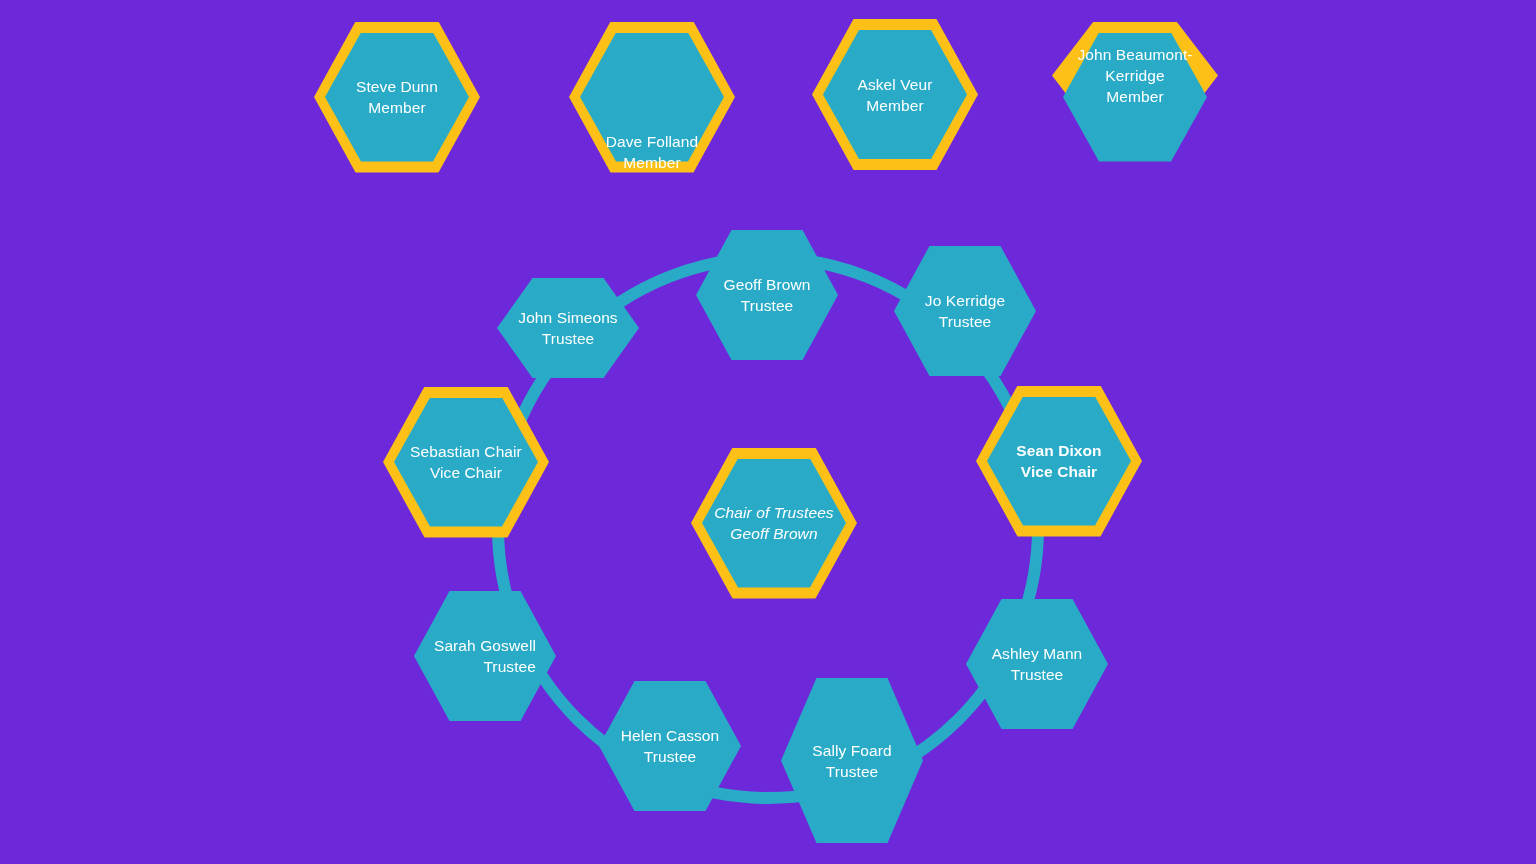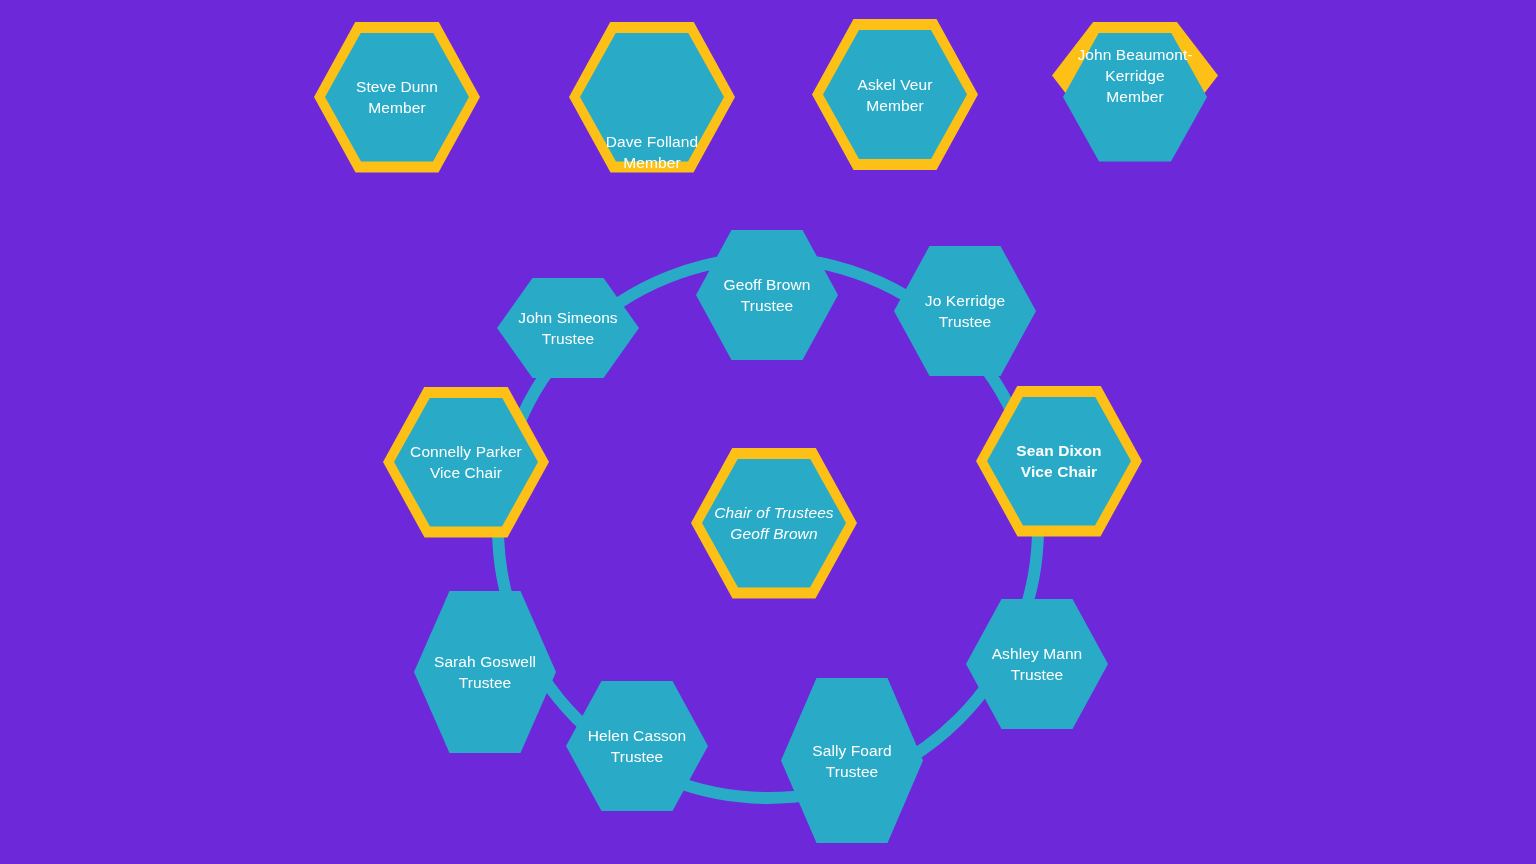--- a/index.html
+++ b/index.html
@@ -121,34 +121,34 @@
     <div class="hex plain" style="width: 142px; height: 130px; left: 966px; top: 599px; text-align: center;">
       <div class="shell"></div>
       <div class="label">Ashley Mann
 Trustee</div>
     </div>
     <div class="hex plain" style="width: 142px; height: 165px; left: 781px; top: 678px;">
       <div class="shell"></div>
       <div class="label">Sally Foard
 Trustee</div>
     </div>
-    <div class="hex plain" style="width: 142px; height: 130px; left: 566px; top: 681px;">
+    <div class="hex plain" style="width: 142px; height: 130px; left: 599px; top: 681px;">
       <div class="shell"></div>
       <div class="label">Helen Casson
 Trustee</div>
     </div>
-    <div class="hex plain" style="width: 142px; height: 162px; left: 414px; top: 591px;">
+    <div class="hex plain" style="width: 142px; height: 130px; left: 414px; top: 591px; text-align: right;">
       <div class="shell"></div>
       <div class="label">Sarah Goswell
 Trustee</div>
     </div>
     <div class="hex outlined" style="width: 166px; height: 151px; left: 383px; top: 386.5px;">
       <div class="shell"></div>
       <div class="core" style="left: 11px; top: 11px; width: 144px; height: 129px;"></div>
-      <div class="label">Connelly Parker
+      <div class="label">Sebastian Chair
 Vice Chair</div>
     </div>
     <div class="hex plain" style="width: 142px; height: 100px; left: 497px; top: 246px; margin-top: 32px;">
       <div class="shell"></div>
       <div class="label">John Simeons
 Trustee</div>
     </div>
     <div class="hex outlined" style="width: 166px; height: 151px; left: 691px; top: 447.5px; font-style: italic;">
       <div class="shell"></div>
       <div class="core" style="left: 11px; top: 11px; width: 144px; height: 129px;"></div>

